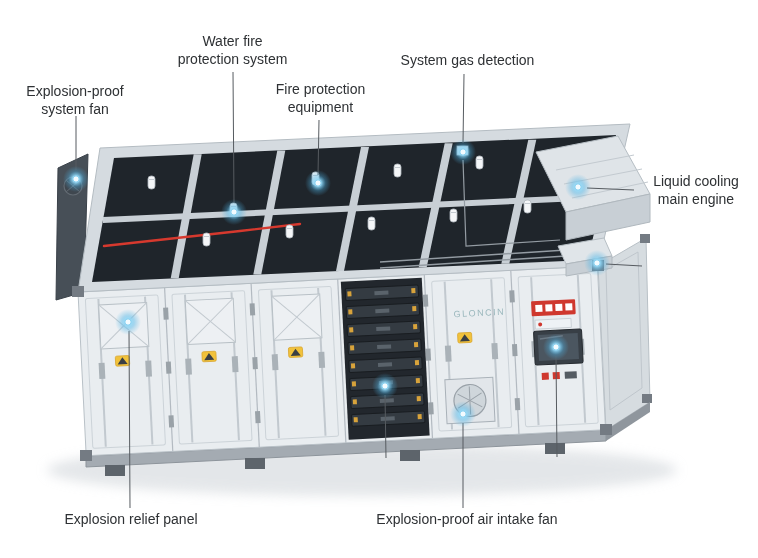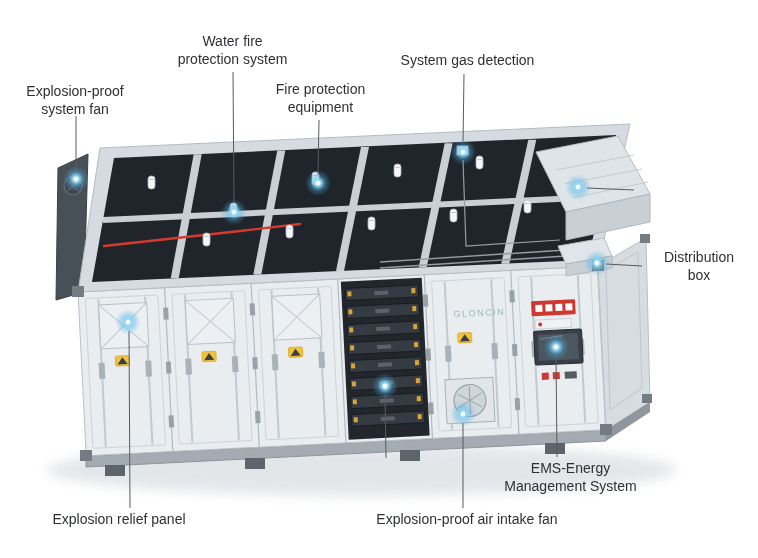--- a/index.html
+++ b/index.html
@@ -276,20 +276,18 @@
     </g>
   </svg>
 
   <div class="label" style="left:8px;   top:83px;  width:134px;">Explosion-proof
 system fan</div>
   <div class="label" style="left:150px; top:33px;  width:165px;">Water fire
 protection system</div>
   <div class="label" style="left:253px; top:81px;  width:135px;">Fire protection
 equipment</div>
   <div class="label" style="left:380px; top:52px;  width:175px;">System gas detection</div>
-  <div class="label" style="left:645px; top:249px; width:108px;">Distribution
-box</div>
-  <div class="label" style="left:478px; top:460px; width:185px;">EMS-Energy
-Management System</div>
-  <div class="label" style="left:28px;  top:511px; width:182px;">Explosion relief panel</div>
+  <div class="label" style="left:638px; top:173px; width:116px;">Liquid cooling
+main engine</div>
+  <div class="label" style="left:40px;  top:511px; width:182px;">Explosion relief panel</div>
   <div class="label" style="left:330px; top:511px; width:274px;">Explosion-proof air intake fan</div>
 
 </div>
 
 </body></html>

